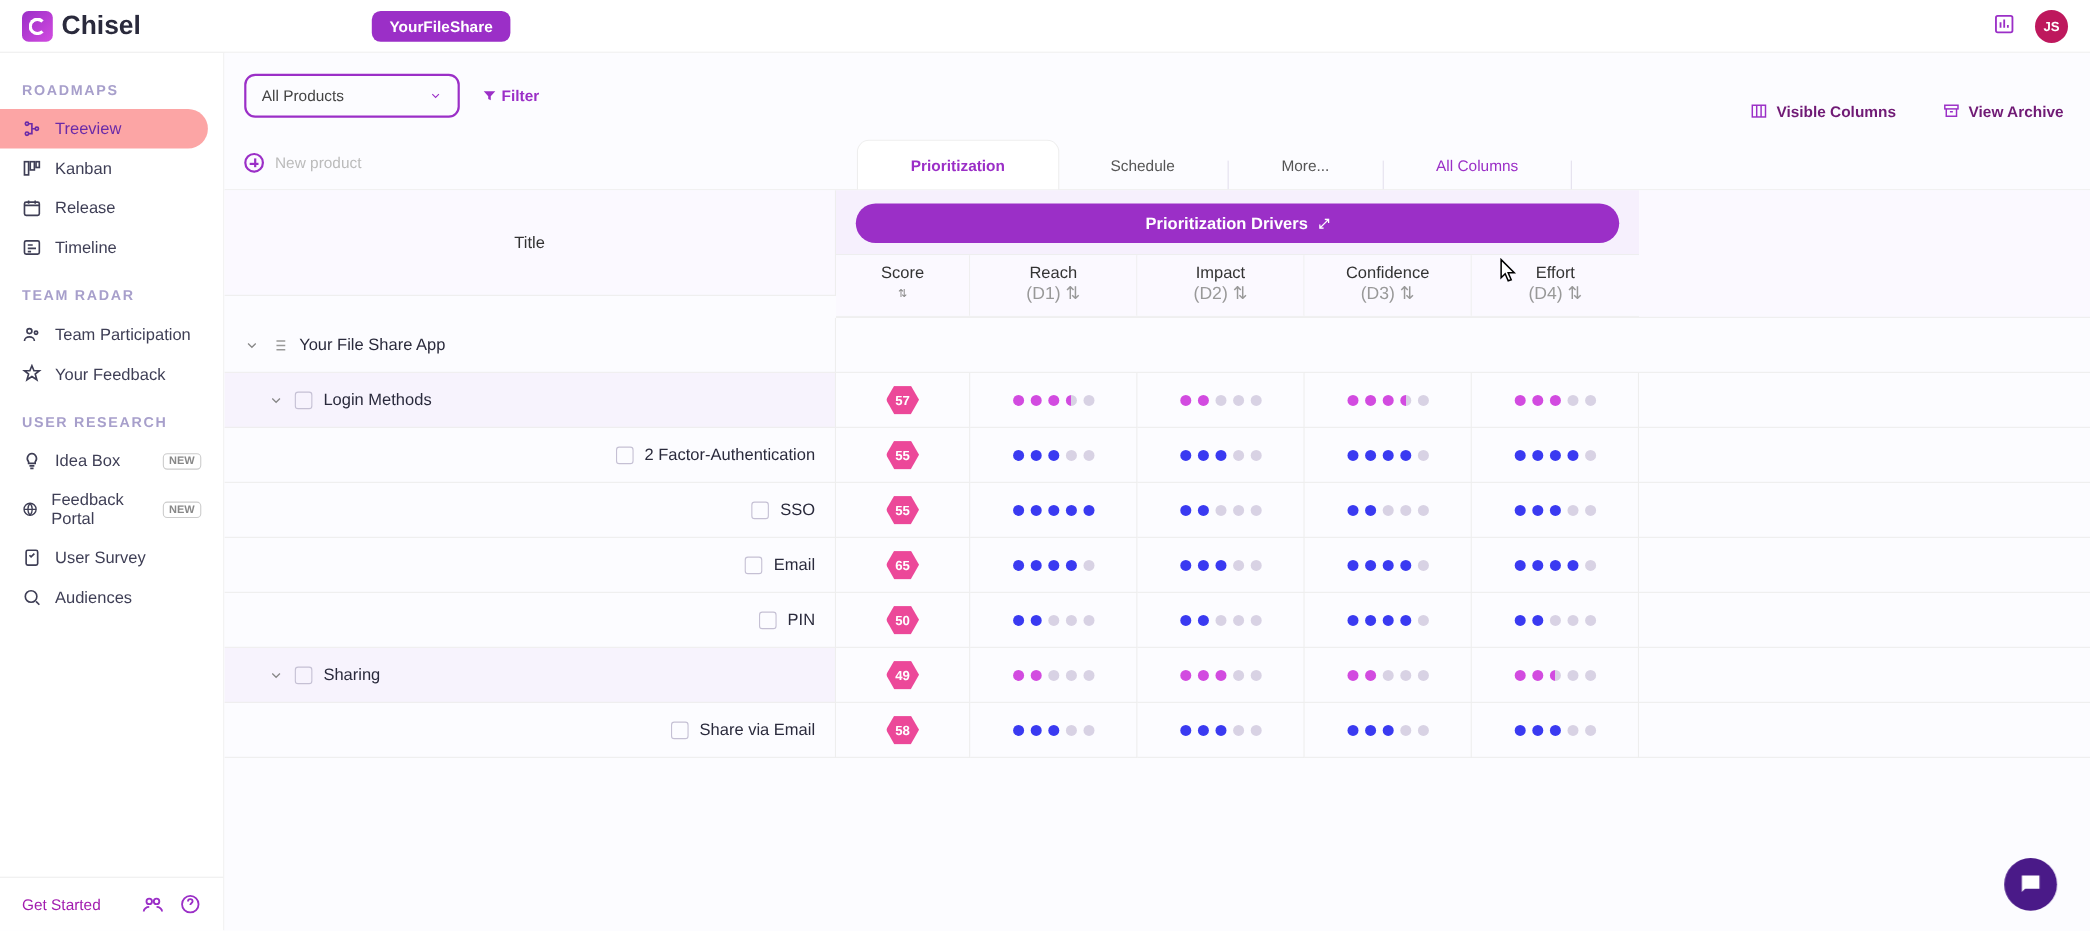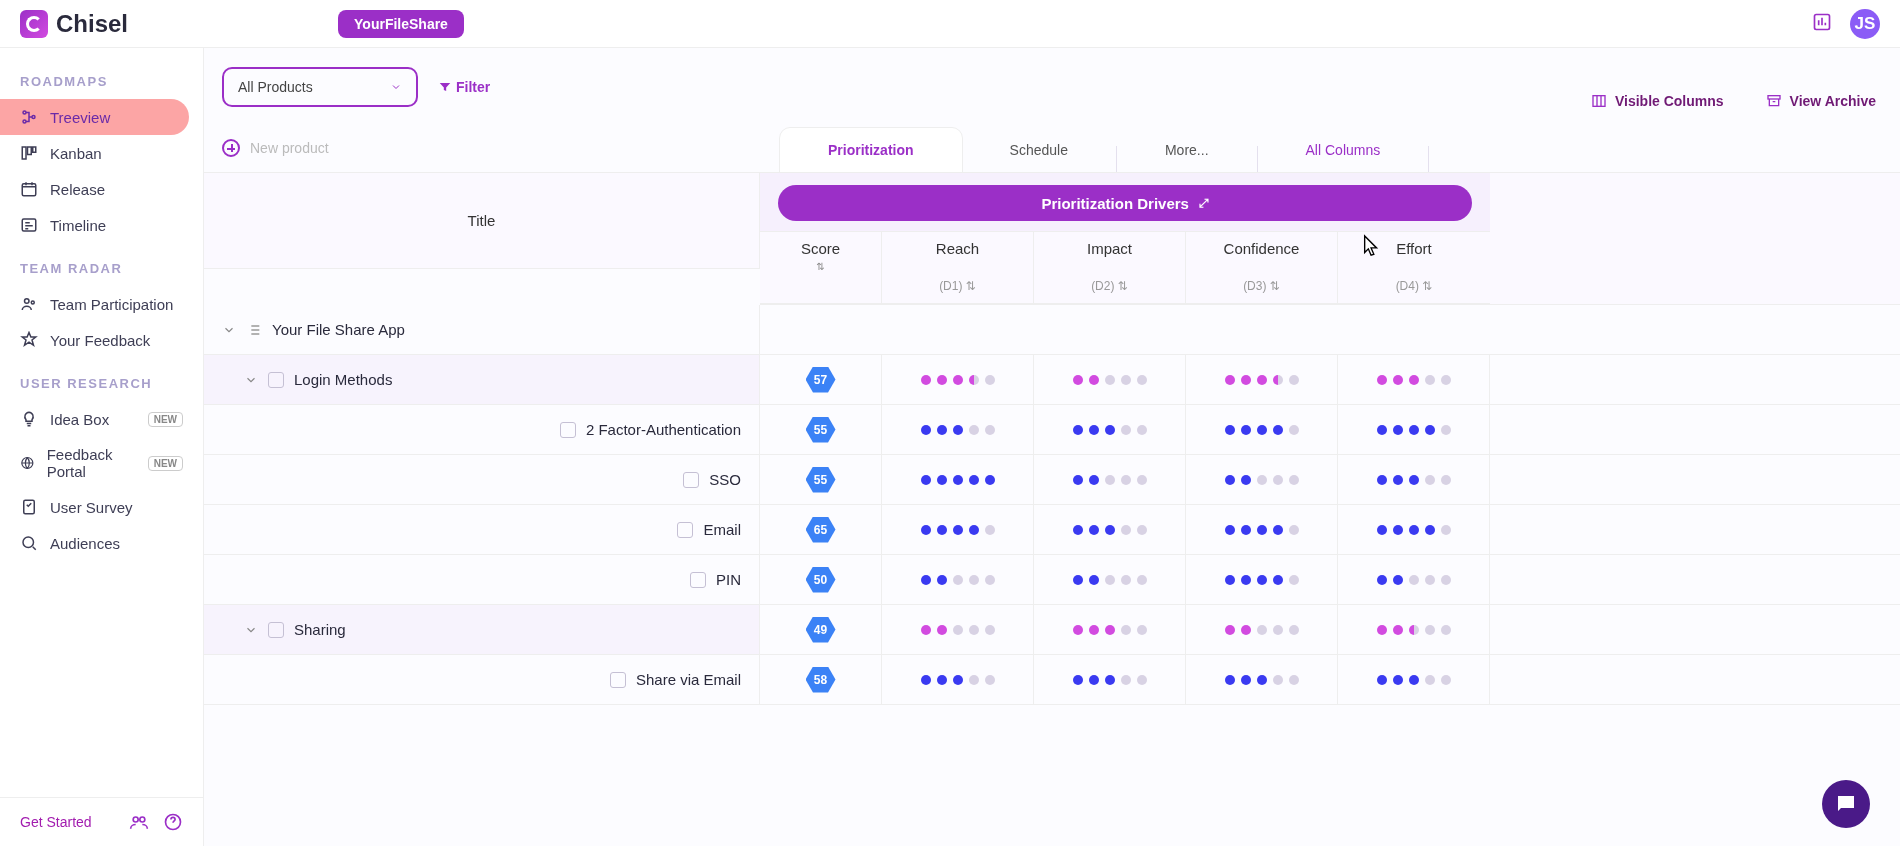--- a/index.html
+++ b/index.html
@@ -6,21 +6,21 @@
 body { font-family: -apple-system, BlinkMacSystemFont, 'Segoe UI', sans-serif; font-size: 14px; color: #2a2a3c; width: 1900px; height: 846px; background: #fff; overflow: hidden; }
 
 
 .topbar { display:flex; align-items:center; height:48px; padding:0 20px; border-bottom:1px solid #eee;}
 .logo { display:flex; align-items:center; gap:8px; font-size:24px; font-weight:700; color:#2a2a3c;}
 .logo-mark { width:28px; height:28px; background:linear-gradient(135deg,#9b2fc7,#d24be0); border-radius:6px; position:relative;}
 .logo-mark::after{content:"";position:absolute;inset:6px;border:3px solid #fff;border-right-color:transparent;border-radius:50%;}
 .workspace-chip{margin-left:210px;background:#9b2fc7;color:#fff;padding:6px 16px;border-radius:8px;font-weight:600;font-size:14px;}
 .top-spacer{flex:1;}
 .top-icon{color:#9b2fc7;margin-right:18px;cursor:pointer;}
-.avatar{width:30px;height:30px;border-radius:50%;background:#8b5cf6;color:#fff;display:flex;align-items:center;justify-content:center;font-size:17px;font-weight:600;}
+.avatar{width:30px;height:30px;border-radius:50%;background:#be185d;color:#fff;display:flex;align-items:center;justify-content:center;font-size:12px;font-weight:600;}
 
 
 .layout{display:flex;height:798px;}
 .sidebar{width:204px;border-right:1px solid #eee;padding:26px 0 0;display:flex;flex-direction:column;}
 .sidebar .section-label{color:#a79fcb;font-size:13px;font-weight:700;letter-spacing:1.5px;padding:0 20px 10px;}
 .nav-item{display:flex;align-items:center;gap:12px;padding:9px 20px;color:#3e3e55;cursor:pointer;font-size:15px;}
 .nav-item.active{background:#fca5a5;color:#6a2aa8;border-radius:0 22px 22px 0;margin-right:14px;font-weight:500;}
 .nav-item svg{width:18px;height:18px;stroke:currentColor;fill:none;stroke-width:2;}
 .nav-gap{height:18px;}
 .new-badge{font-size:10px;font-weight:700;color:#888;border:1px solid #ccc;padding:1px 5px;border-radius:4px;margin-left:auto;}
@@ -53,38 +53,38 @@
 .tab-sep{width:1px;height:26px;background:#e4e0ee;}
 
 .title-header{grid-column:1;display:flex;align-items:center;justify-content:center;height:96px;border-right:1px solid #eee;border-bottom:1px solid #eee;background:#fbf9ff;font-size:15px;color:#333;}
 .drivers-band{grid-column:2/7;background:#f6f0fd;border-bottom:1px solid #eee;padding:12px 18px 0;}
 .drivers-pill{background:#9b2fc7;color:#fff;border-radius:22px;height:36px;display:flex;align-items:center;justify-content:center;gap:10px;font-weight:600;font-size:15px;margin-bottom:10px;}
 .expand-ico{font-size:12px;}
 .col-headers{display:grid;grid-template-columns:122px 152px 152px 152px 152px;grid-column:2/7;border-bottom:1px solid #eee;}
 .col-h{padding:8px 0 10px;text-align:center;border-right:1px solid #eee;background:#fbf9ff;}
 .col-h:last-child{border-right:none;}
 .col-h .name{font-size:15px;color:#333;}
-.col-h .sub{font-size:12px;color:#999;margin-top:22px;}
+.col-h .sub{font-size:16px;color:#999;}
 .right-filler{grid-column:7;background:#fbf9ff;border-bottom:1px solid #eee;}
 .score-head{display:flex;flex-direction:column;align-items:center;gap:4px;}
 .sort-ico{font-size:10px;color:#888;}
 
 
 .row{display:contents;}
 .row .title{grid-column:1;display:flex;align-items:center;gap:10px;padding:0 18px;height:50px;border-bottom:1px solid #eee;border-right:1px solid #eee;font-size:15px;}
 .indent-1{padding-left:40px!important;}
 .indent-2{padding-left:70px!important;justify-content:flex-end;}
 .chev{width:14px;height:14px;cursor:pointer;color:#888;}
 .list-ico{width:16px;height:16px;color:#999;}
 .check{width:16px;height:16px;border:1.5px solid #c5c0d4;border-radius:3px;cursor:pointer;}
 .row .title.group{background:#f7f3fd;}
 .row .cell{height:50px;border-bottom:1px solid #eee;border-right:1px solid #eee;display:flex;align-items:center;justify-content:center;}
 .row .cell:last-of-type{border-right:none;}
 .row .filler{grid-column:7;height:50px;border-bottom:1px solid #eee;}
-.hexagon{width:30px;height:26px;background:#3b82f6;color:#fff;display:flex;align-items:center;justify-content:center;font-size:12px;font-weight:700;clip-path:polygon(25% 0,75% 0,100% 50%,75% 100%,25% 100%,0 50%);}
+.hexagon{width:30px;height:26px;background:#ec4899;color:#fff;display:flex;align-items:center;justify-content:center;font-size:12px;font-weight:700;clip-path:polygon(25% 0,75% 0,100% 50%,75% 100%,25% 100%,0 50%);}
 .dots{display:flex;gap:6px;}
 .dot{width:10px;height:10px;border-radius:50%;background:#d8d2e4;}
 .dot.on{background:#3a3af1;}
 .dot.pk{background:#d24be0;}
 .dot.half{background:linear-gradient(90deg,#d24be0 50%,#d8d2e4 50%);}
 
 .cursor-img{position:absolute;left:1157px;top:110px;pointer-events:none;}
 
 .chat-fab{position:fixed;right:30px;bottom:18px;width:48px;height:48px;border-radius:50%;background:#4a1a88;color:#fff;display:flex;align-items:center;justify-content:center;cursor:pointer;}
 </style>

